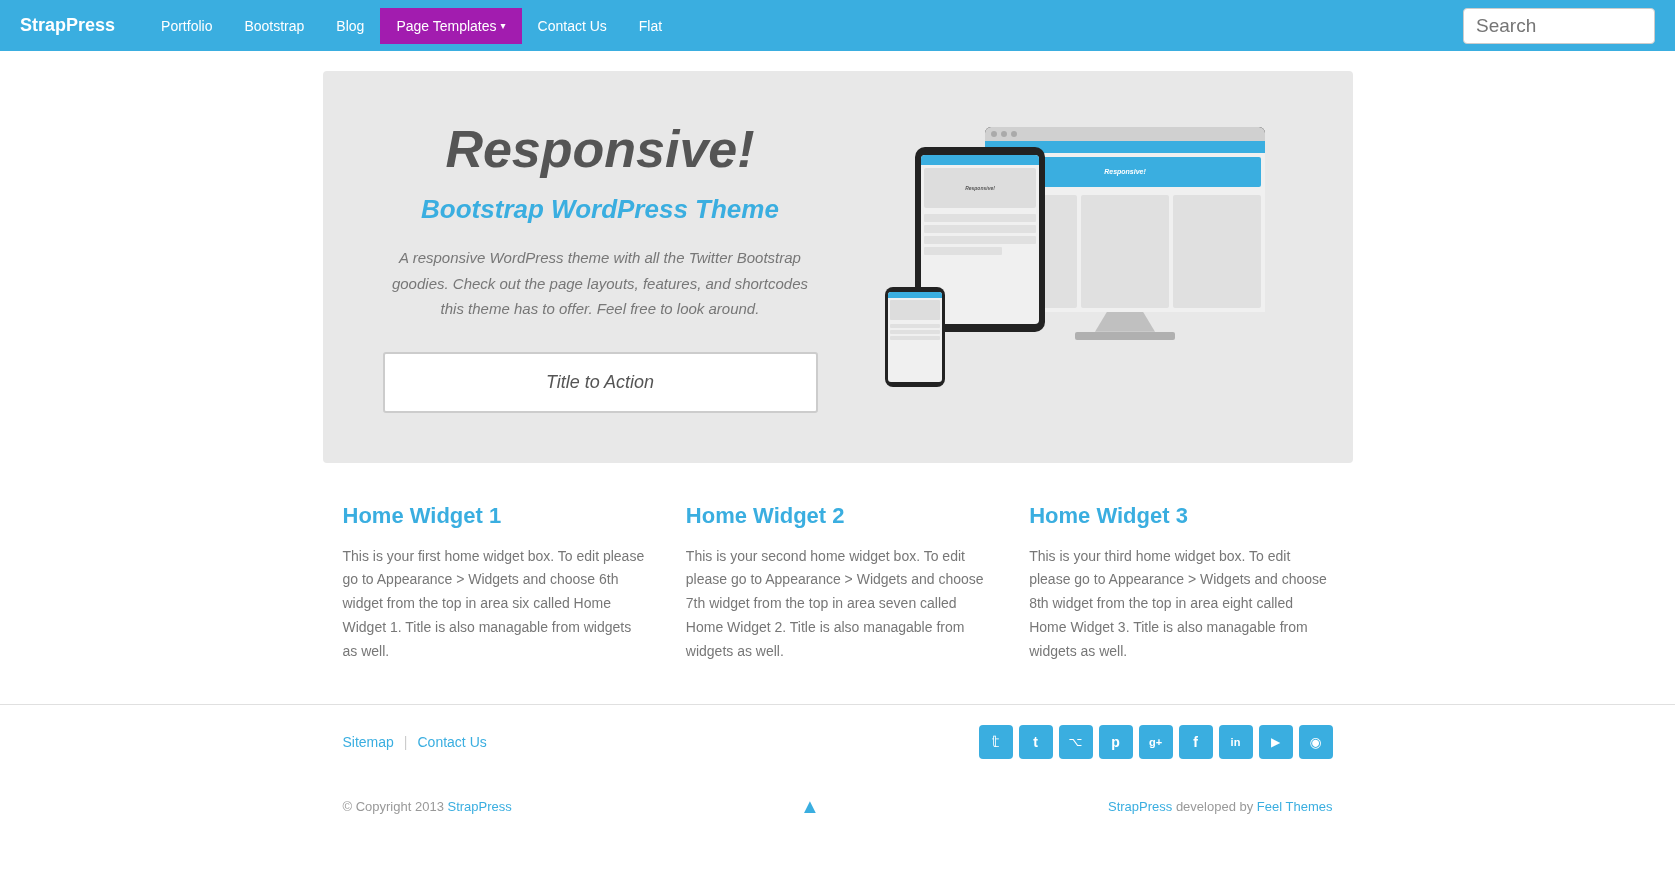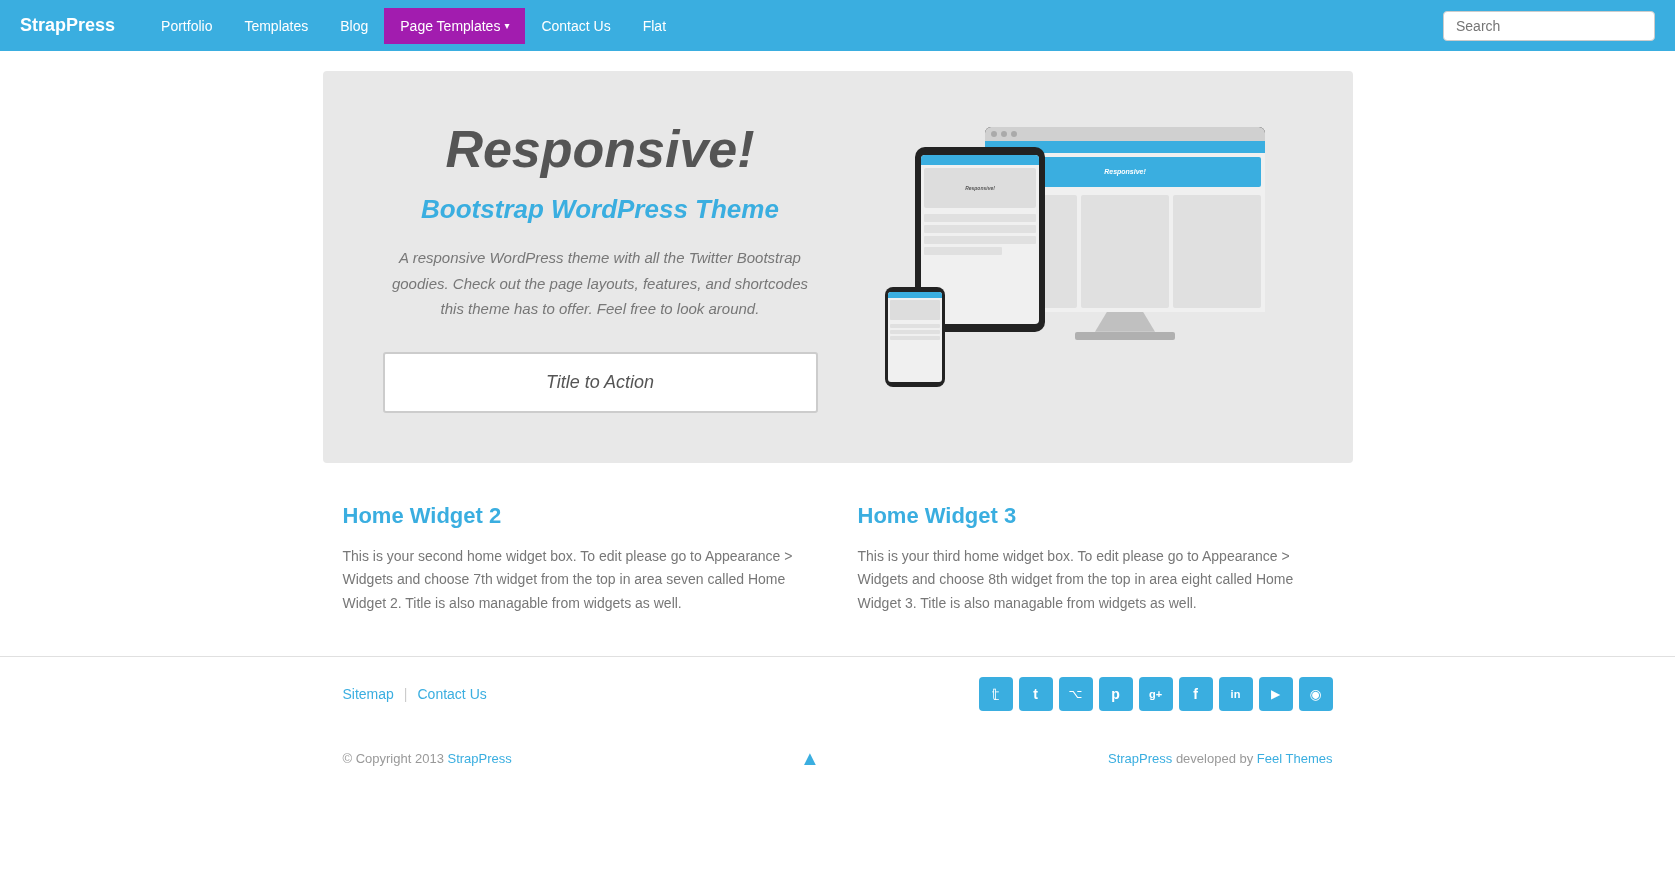--- a/index.html
+++ b/index.html
@@ -39,22 +39,22 @@
     .nav-link.active { background: #a21caf; }
     .nav-link.dropdown { gap: 4px; }
     .nav-link .caret { font-size: 10px; }
     .nav-search {
       margin-left: auto;
     }
     .nav-search input {
       padding: 6px 12px;
       border: 1px solid #ccc;
       border-radius: 4px;
-      font-size: 14px;
-      width: 212px;
+      font-size: 19px;
+      width: 192px;
       outline: none;
       background: #fff;
     }
 
     
     .hero {
       background: #e8e8e8;
       margin: 20px auto;
       max-width: 1030px;
       border-radius: 4px;
@@ -298,21 +298,21 @@
     }
     .footer-credit a { color: #3aaee0; text-decoration: none; }
   </style>
 </head>
 <body>
 
 <nav>
   <a href="#" class="nav-brand">StrapPress</a>
   <div class="nav-links">
     <a class="nav-link" href="#">Portfolio</a>
-    <a class="nav-link" href="#">Templates</a>
+    <a class="nav-link" href="#">Bootstrap</a>
     <a class="nav-link" href="#">Blog</a>
     <a class="nav-link active dropdown" href="#">Page Templates <span class="caret">▾</span></a>
     <a class="nav-link" href="#">Contact Us</a>
     <a class="nav-link" href="#">Flat</a>
   </div>
   <div class="nav-search">
     <input type="text" placeholder="Search" style="">
   </div>
 </nav>
 
@@ -374,20 +374,24 @@
             <div class="phone-row"></div>
           </div>
         </div>
       </div>
     </div>
   </div>
 </section>
 
 <section class="widgets">
   <div class="widget">
+    <h3 class="widget-title">Home Widget 1</h3>
+    <p class="widget-text">This is your first home widget box. To edit please go to Appearance &gt; Widgets and choose 6th widget from the top in area six called Home Widget 1. Title is also managable from widgets as well.</p>
+  </div>
+  <div class="widget">
     <h3 class="widget-title">Home Widget 2</h3>
     <p class="widget-text">This is your second home widget box. To edit please go to Appearance &gt; Widgets and choose 7th widget from the top in area seven called Home Widget 2. Title is also managable from widgets as well.</p>
   </div>
   <div class="widget">
     <h3 class="widget-title">Home Widget 3</h3>
     <p class="widget-text">This is your third home widget box. To edit please go to Appearance &gt; Widgets and choose 8th widget from the top in area eight called Home Widget 3. Title is also managable from widgets as well.</p>
   </div>
 </section>
 
 <footer>

